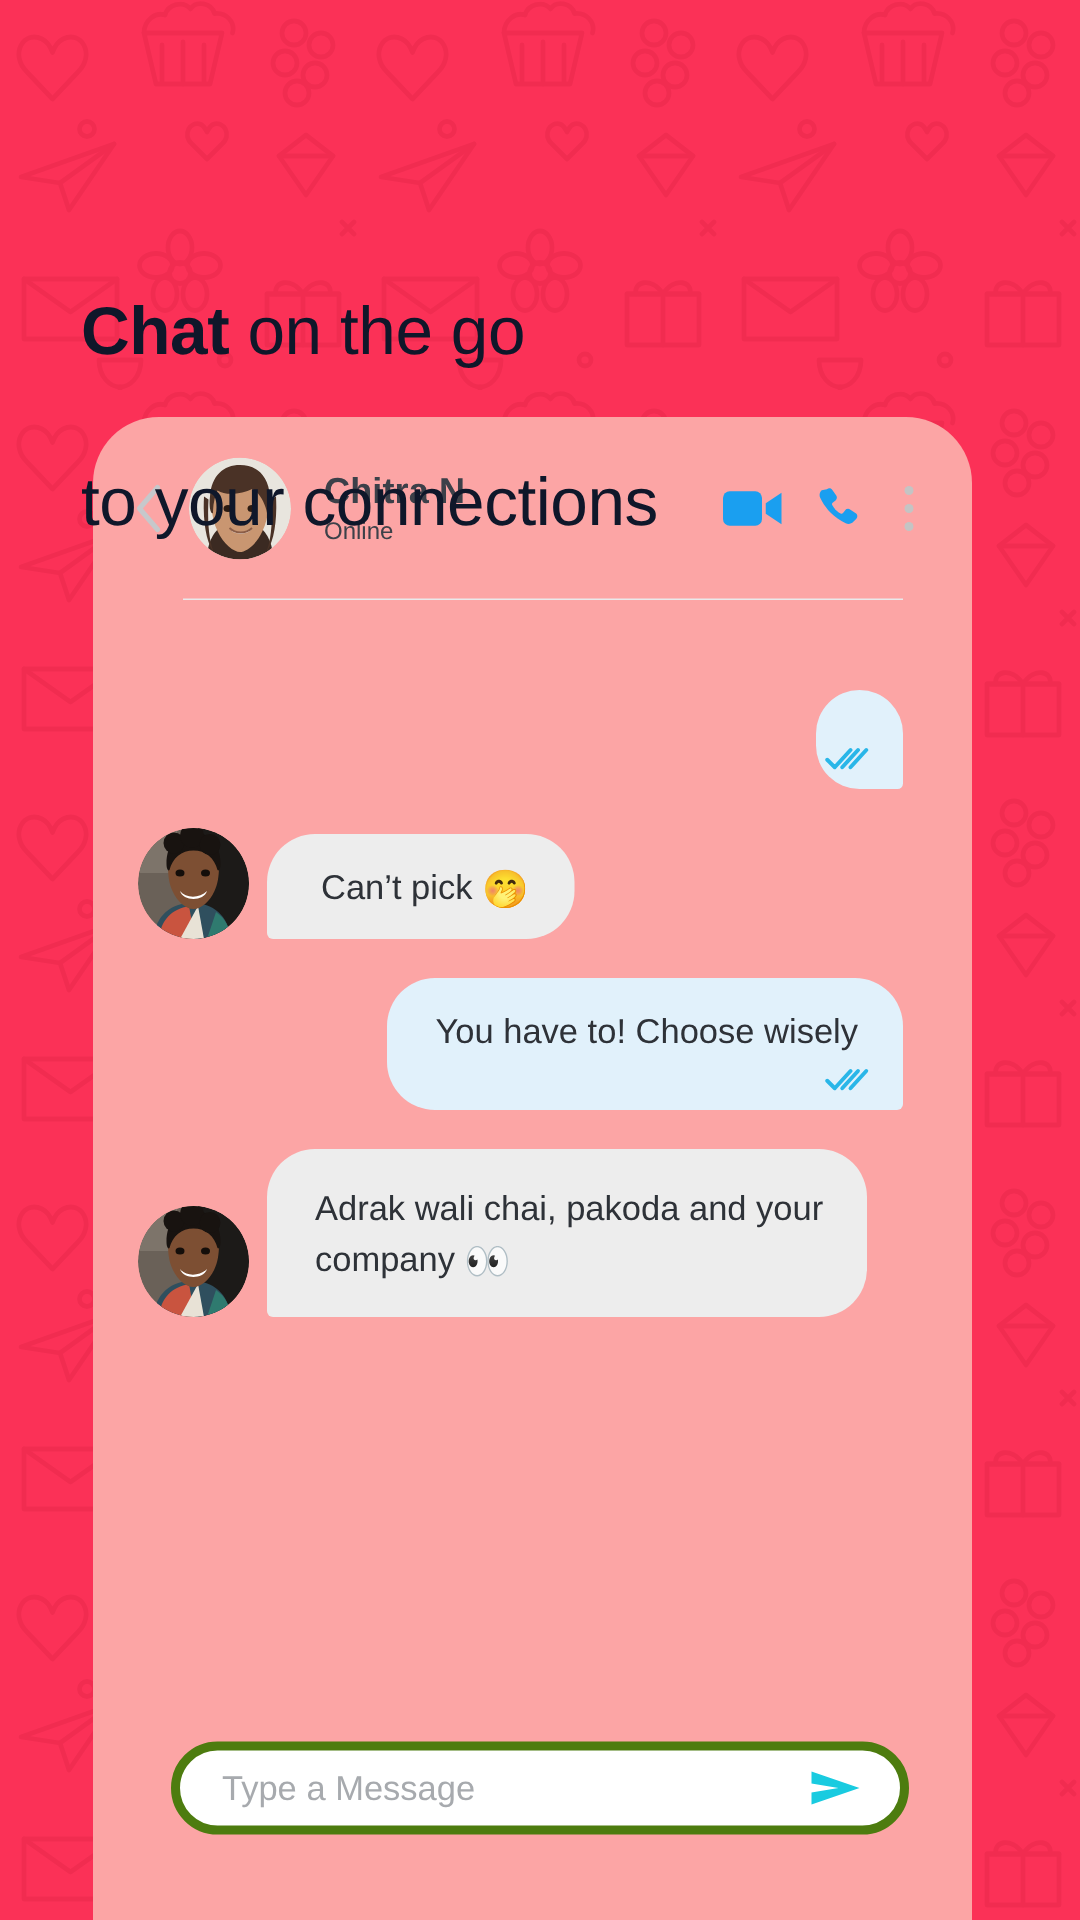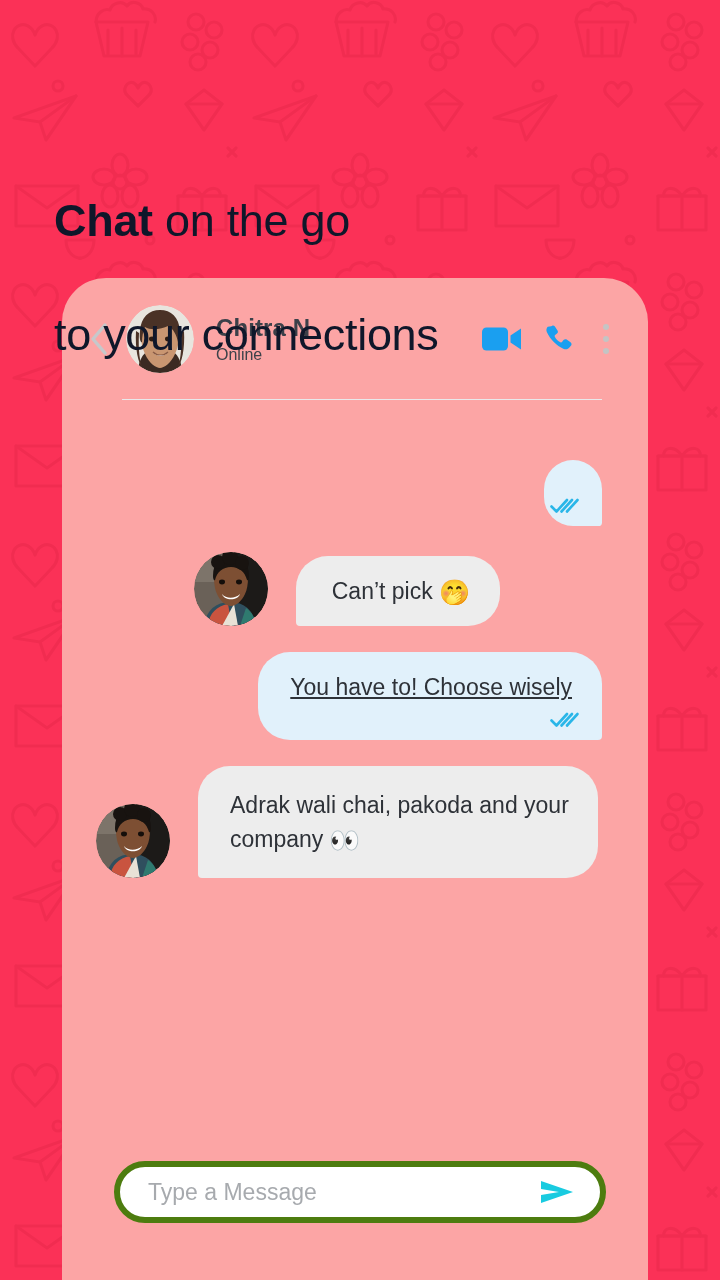--- a/index.html
+++ b/index.html
@@ -145,21 +145,21 @@
     display: flex;
     flex-direction: column;
   }
 
   .msg-row {
     display: flex;
     align-items: flex-end;
     margin-bottom: 26px;
   }
   .msg-row.out { justify-content: flex-end; }
-  .msg-row.in  { justify-content: center; gap: 16px; }
+  .msg-row.in  { justify-content: flex-start; }
 
   .msg-avatar {
     width: 74px;
     height: 74px;
     border-radius: 50%;
     overflow: hidden;
     flex: 0 0 auto;
     margin-right: 12px;
     position: relative;
   }
@@ -172,21 +172,20 @@
     color: #2e3238;
     padding: 22px 26px 22px 32px;
   }
   .bubble.out {
     background: #e1f1fb;
     border-radius: 32px 32px 4px 32px;
     padding-bottom: 44px;
   }
   .bubble.out.single-line {
     padding: 18px 30px 36px 32px;
-    text-decoration: underline;
   }
   .bubble.in {
     background: #ededed;
     border-radius: 32px 32px 32px 4px;
   }
   .bubble.in.single-line {
     padding: 18px 30px 18px 36px;
   }
 
   .ticks {

